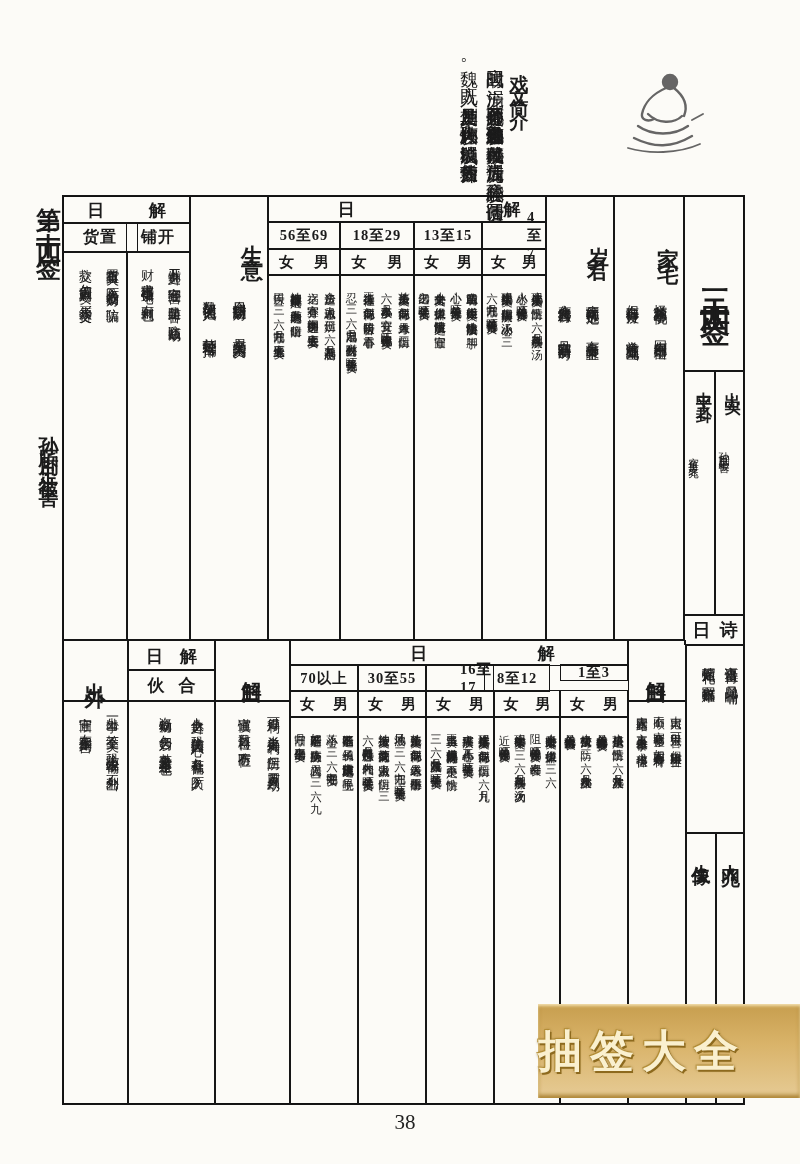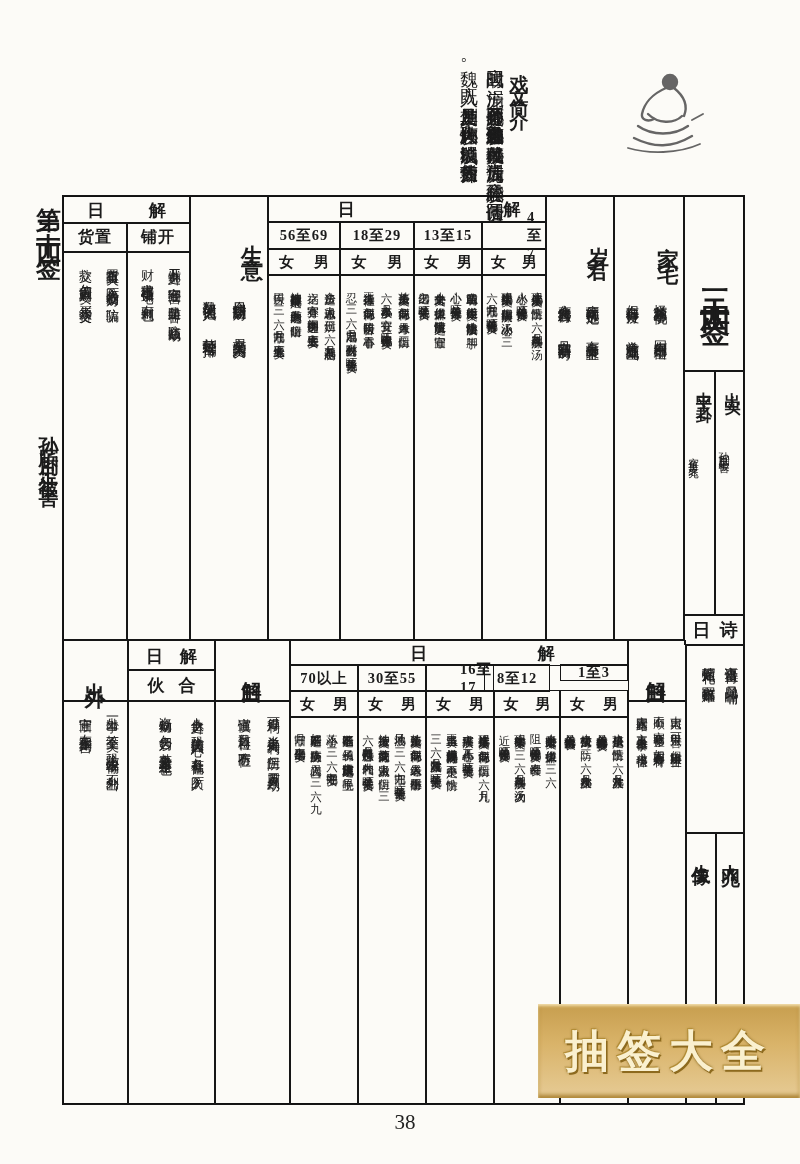--- a/index.html
+++ b/index.html
@@ -16,21 +16,21 @@
   .ctp{line-height:23px;font-size:13.5px;padding-top:10px;}
   .vhead{font-size:22px;letter-spacing:14px;font-weight:600;text-align:center;}
   .hlabel{font-weight:600;}
   .sphd span{position:absolute;top:50%;transform:translate(-50%,-50%);font-size:17px;font-weight:600;}
   .agehd{display:flex;align-items:center;justify-content:center;font-size:14.5px;font-weight:600;letter-spacing:1px;}
   .gender{display:flex;align-items:center;justify-content:space-around;font-size:15px;font-weight:600;}
   .stackhd{display:flex;align-items:center;justify-content:center;}
   .stackhd .vtext{font-size:20px;letter-spacing:6px;font-weight:600;white-space:normal;}
   .watermark{position:absolute;left:538px;top:1004px;width:262px;height:94px;z-index:6;
      background:linear-gradient(180deg,#c79e4e 0%,#d9b369 42%,#e6cb95 100%);
-     display:flex;align-items:center;justify-content:center;box-shadow:inset 0 2px 3px #f3dfae, inset 0 -3px 4px #a87f2e;}
+     display:flex;align-items:center;justify-content:flex-start;box-shadow:inset 0 2px 3px #f3dfae, inset 0 -3px 4px #a87f2e;}
   .watermark span{font-size:44px;font-weight:700;letter-spacing:8px;color:#faf0cf;
      text-shadow:1.5px 1.5px 0 #8d6a1e,-1px -1px 0 #b38d35,0 0 3px #7a5c18;}
   .pagenum{position:absolute;left:375px;top:1110px;width:60px;text-align:center;font-size:21px;color:#222;}
 </style>
 </head>
 <body>
 
 <div class="page">
 
   <div class="abs vtext" style="left:62px;top:56px;width:446px;height:142px;font-size:18px;line-height:26px;">战国时,庞涓、孙膑同师鬼谷子。鬼谷子知孙膑忠诚勤谨,传以秘藏兵书。后庞涓仕魏,忌孙膑能,诱请同仕魏。既入,乃刖其足使废。孙膑胸怀大志,装疯以稳涓。后为齐使营救。</div>
@@ -51,21 +51,21 @@
 
   <div class="abs vtext" style="left:32px;top:188px;height:270px;font-size:25px;letter-spacing:12px;font-weight:600;">第三十四签</div>
   <div class="abs vtext" style="left:36px;top:420px;height:230px;font-size:20px;letter-spacing:10px;font-weight:600;">孙膑刖足被害</div>
 
   <div class="frame" style="left:62px;top:195px;width:683px;height:910px;"></div>
 
   <div class="cell sphd" style="left:62px;top:195px;width:128px;height:29px;">
     <span style="left:26%;">日</span>
     <span style="left:75%;">解</span>
   </div>
-  <div class="cell agehd" style="left:62px;top:222px;width:66px;height:31px;font-size:16px;">货置</div>
+  <div class="cell agehd" style="left:62px;top:222px;width:76px;height:31px;font-size:16px;">货置</div>
   <div class="cell agehd" style="left:126px;top:222px;width:64px;height:31px;font-size:16px;">铺开</div>
   <div class="cell vtext ct ct2" style="left:62px;top:251px;width:66px;height:389px;">置货有阻失　防歹人劫货劫财　防骗
 交款　勿信直人财则安　买卖须交货</div>
   <div class="cell vtext ct ct2" style="left:126px;top:251px;width:64px;height:389px;">卜开铺之卦　宜守旧经营　防是非口舌　防盗贼劫
 财　宜求佛祖令镇铺宅　有财利也</div>
 
   <div class="cell" style="left:190px;top:195px;width:78px;height:445px;">
     <div class="vtext vhead" style="position:absolute;left:0;right:0;top:10px;height:70px;">生意</div>
     <div class="vtext ct" style="position:absolute;left:2px;top:88px;height:340px;font-size:14px;line-height:30px;">今日切防盗劫财　　交易出入莫贪闲
 数目切勿信他人　　刻苦经营祸可排</div>

